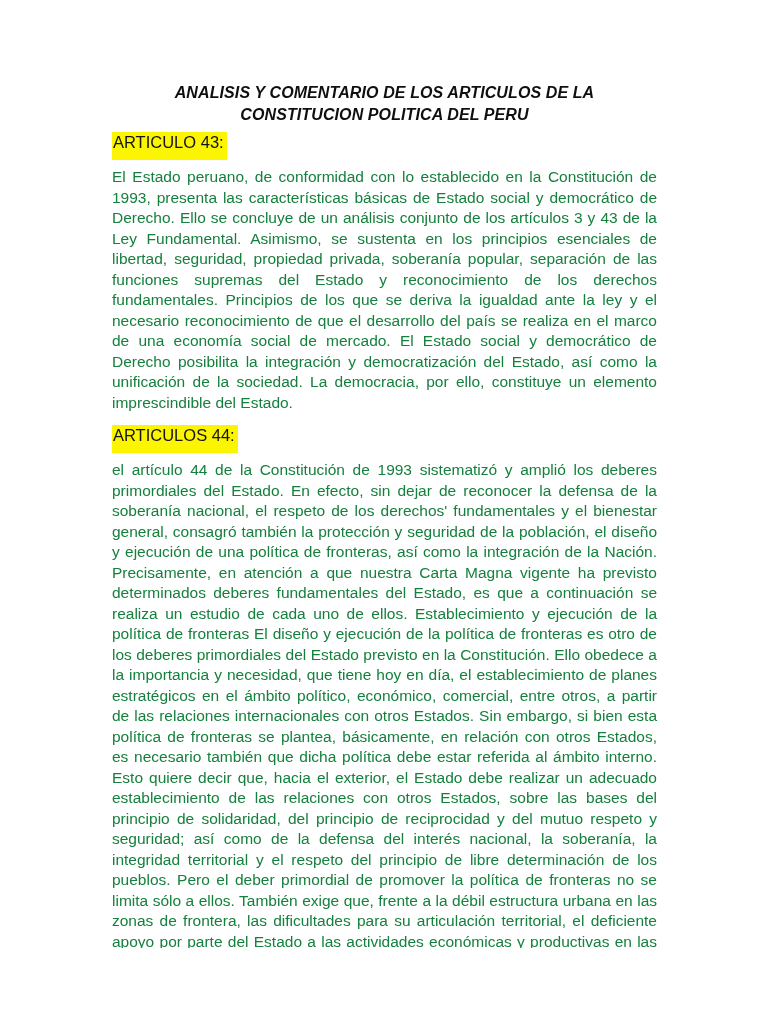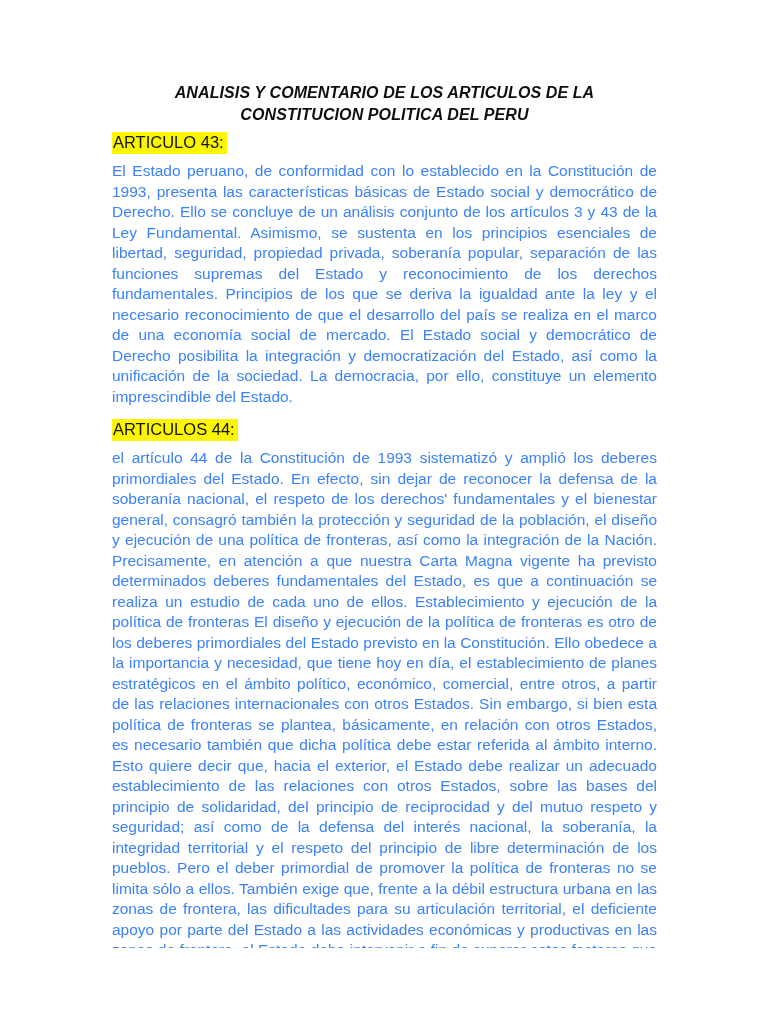--- a/index.html
+++ b/index.html
@@ -31,28 +31,28 @@
   }
   .heading-row {
     margin: 4px 0 7px 0;
   }
   .hl-heading {
     display: inline-block;
     background: #fbf500;
     color: #141414;
     font-size: 16.5px;
     line-height: 19px;
-    padding: 1px 3px 2px 1px;
+    padding: 1px 3px 8px 1px;
   }
   .body-text {
     margin: 4px 0 12px 0;
     font-size: 15.5px;
     line-height: 20.5px;
     text-align: justify;
-    color: #3b82f6;
+    color: #15803d;
   }
   .justify-last {
     text-align-last: justify;
     margin-bottom: 0;
   }
 </style>
 </head>
 <body>
 
 <div class="page">

